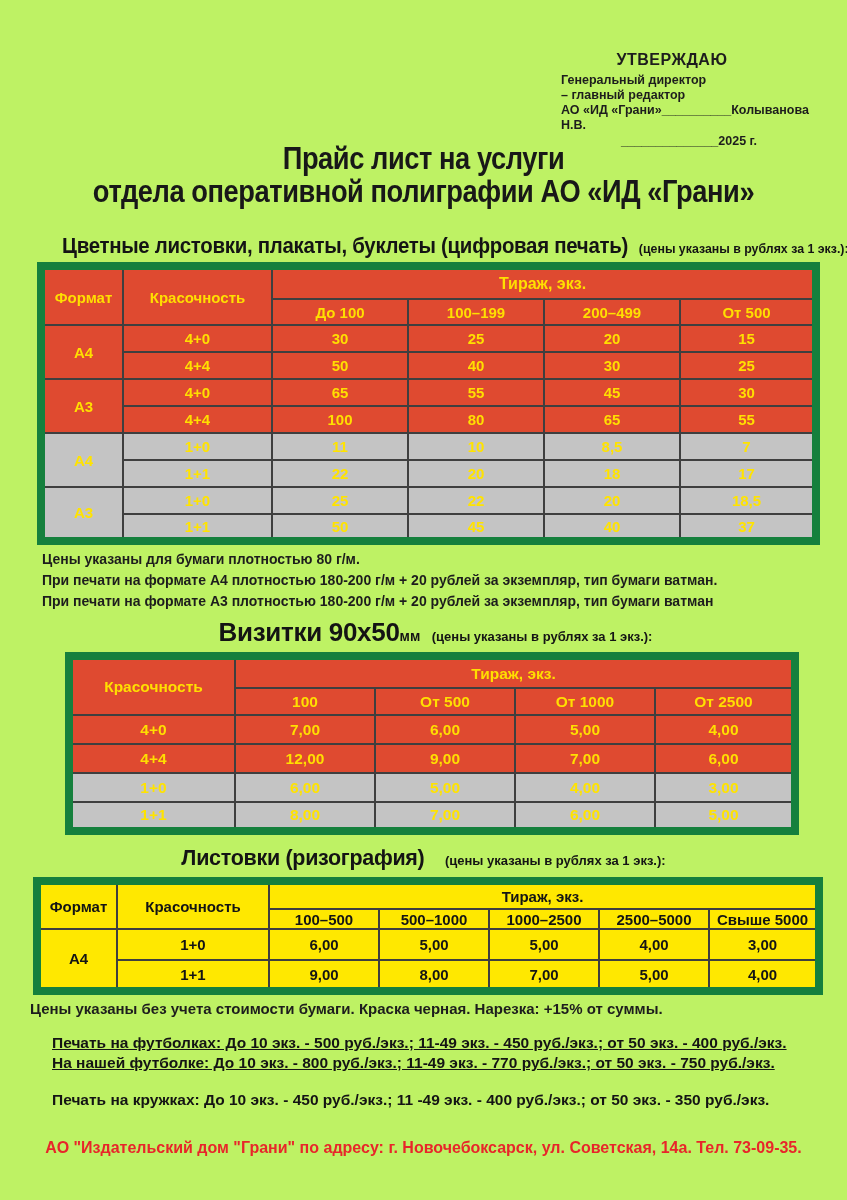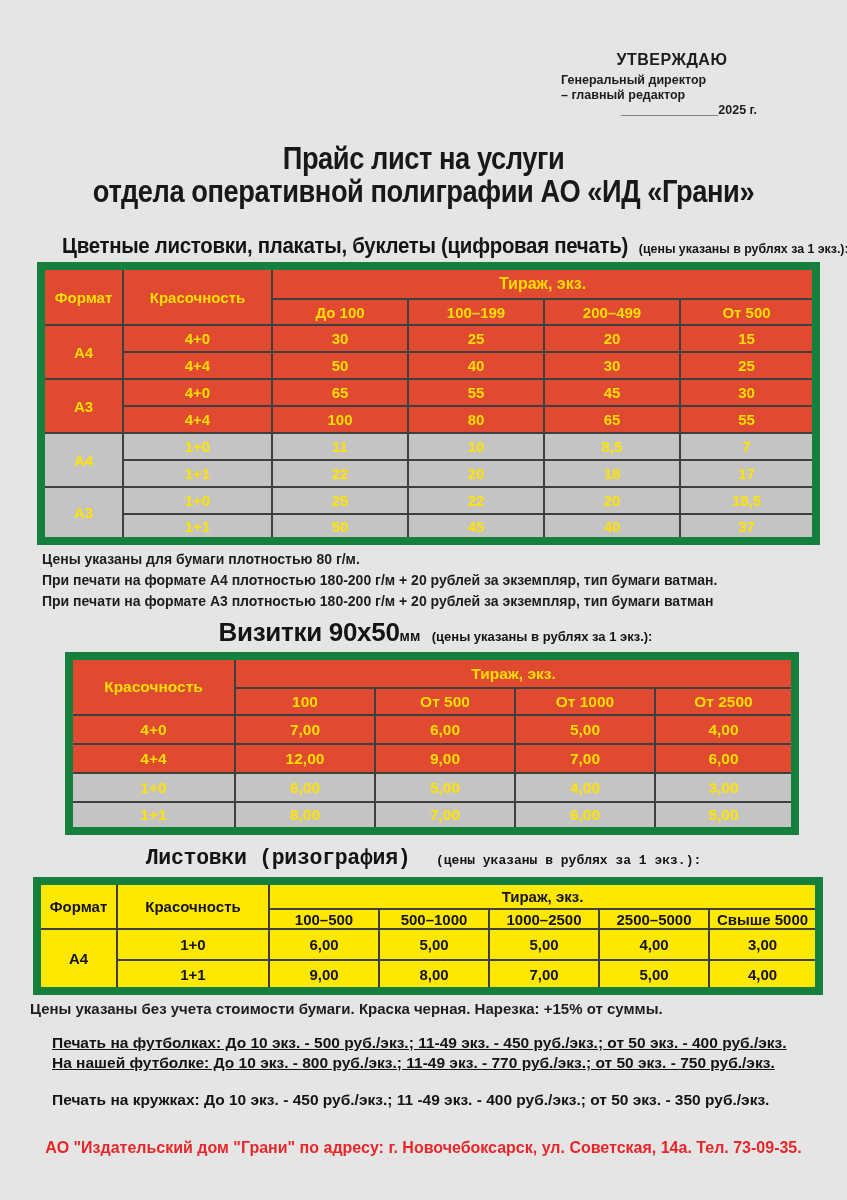--- a/index.html
+++ b/index.html
@@ -3,21 +3,21 @@
 <meta charset="utf-8">
 <style>
   * { margin:0; padding:0; box-sizing:border-box; }
   html,body { background:#ffffff; }
   body {
     width:847px; height:1200px;
     font-family:"Liberation Sans", sans-serif;
     color:#141414;
     overflow:hidden;
   }
-  .page { position:relative; width:847px; height:1200px; background:#e5e5e5; }
+  .page { position:relative; width:847px; height:1200px; background:#bef264; }
 
   
   .approval {
     position:absolute; left:561px; top:50px; width:252px;
     font-size:12.5px; font-weight:bold; line-height:1.22; color:#1d1d1d;
   }
   .approval .ap-title { text-align:center; font-size:16px; margin-bottom:3px; letter-spacing:.5px; padding-right:30px;}
   .approval .ap-line5 { padding-left:60px; }
 
   
@@ -29,21 +29,21 @@
   }
 
   
   .sec-heading { position:absolute; white-space:nowrap; }
   .sec-heading .big { font-weight:bold; font-size:21.5px; letter-spacing:-0.3px; }
   .sec-heading .note { font-weight:bold; font-size:13px; margin-left:7px; }
   #sec1-heading { left:62px; top:234px; transform:scaleX(0.95); transform-origin:0 0; }
   #sec2-heading { left:0; top:617px; width:847px; text-align:center;margin-left:12px; }
   #sec2-heading .big { font-size:26px; }
   #sec2-heading .unit { font-weight:bold; font-size:14px; }
-  #sec3-heading { left:0; top:846px; width:847px; text-align:center;font-family:Liberation Mono, monospace; }
+  #sec3-heading { left:0; top:846px; width:847px; text-align:center; }
 
   
   table.price { border-collapse:collapse; table-layout:fixed; position:absolute; border:8px solid #15803d; }
   table.price td {
     border:2px solid #3f3f3f; text-align:center; vertical-align:middle;
     font-weight:bold; font-size:15px; padding:0 2px; overflow:hidden;
   }
   tr.red  td { background:#df4a30; color:#ffdf00; }
   tr.gray td { background:#c4c4c4; color:#ffe300; }
   tr.hdr  td { background:#df4a30; color:#ffdf00; }
@@ -83,20 +83,21 @@
 </style>
 </head>
 <body>
 
 <div class="page">
 
   <div class="approval">
     <div class="ap-title">УТВЕРЖДАЮ</div>
     <div>Генеральный директор</div>
     <div>– главный редактор</div>
+    <div class="ap-line4">АО «ИД «Грани»__________Колыванова Н.В.</div>
     <div class="ap-line5">______________2025 г.</div>
   </div>
 
   <div class="main-title">
     <div>Прайс лист на услуги</div>
     <div>отдела оперативной полиграфии АО «ИД «Грани»</div>
   </div>
 
   <div class="sec-heading" id="sec1-heading">
     <span class="big">Цветные листовки, плакаты, буклеты (цифровая печать)</span>

